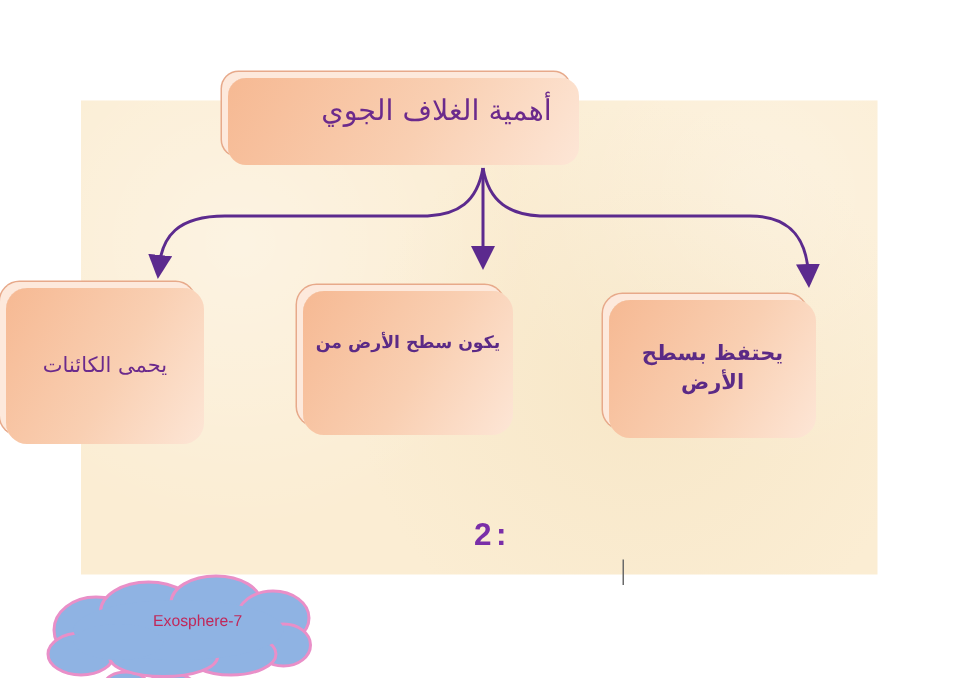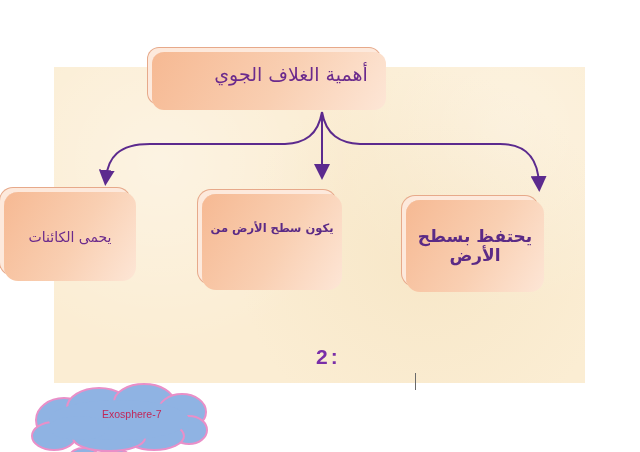--- a/index.html
+++ b/index.html
@@ -28,26 +28,26 @@
       left: 152px; top: 52px; width: 234px; height: 58px;
       border-radius: 12px;
       padding-left: 44px;
     }
     .title-text {
       color: #6b2a8c; font-size: 19px; margin-top: -14px;
     }
     .node-text {
       color: #5b2a86; line-height: 22px;
     }
-    .b-left { left: 4px; top: 192px; width: 132px; height: 89px; }
+    .b-left { left: 4px; top: 192px; width: 132px; height: 104px; }
     .b-left .node-text { font-size: 14px; line-height: 22px; color: #6b2a8c; }
     .b-mid { left: 202px; top: 194px; width: 140px; height: 96px; }
     .b-mid .node-text { font-size: 11.5px; font-weight: bold; line-height: 18px; margin-top: -28px; }
     .b-right { left: 406px; top: 200px; width: 138px; height: 92px; }
-    .b-right .node-text { font-size: 17px; font-weight: bold; line-height: 19px; }
+    .b-right .node-text { font-size: 14px; font-weight: bold; line-height: 19px; }
     .arrows { position: absolute; left: 0; top: 0; }
     .page-num {
       position: absolute; left: 316px; top: 345px;
       color: #7a2ea8; font-size: 21px; font-weight: bold;
       font-family: "Liberation Sans", sans-serif;
       letter-spacing: 3px;
     }
     .cursor-line {
       position: absolute; left: 415px; top: 373px; width: 1px; height: 17px;
       background: #6a6a6a;

